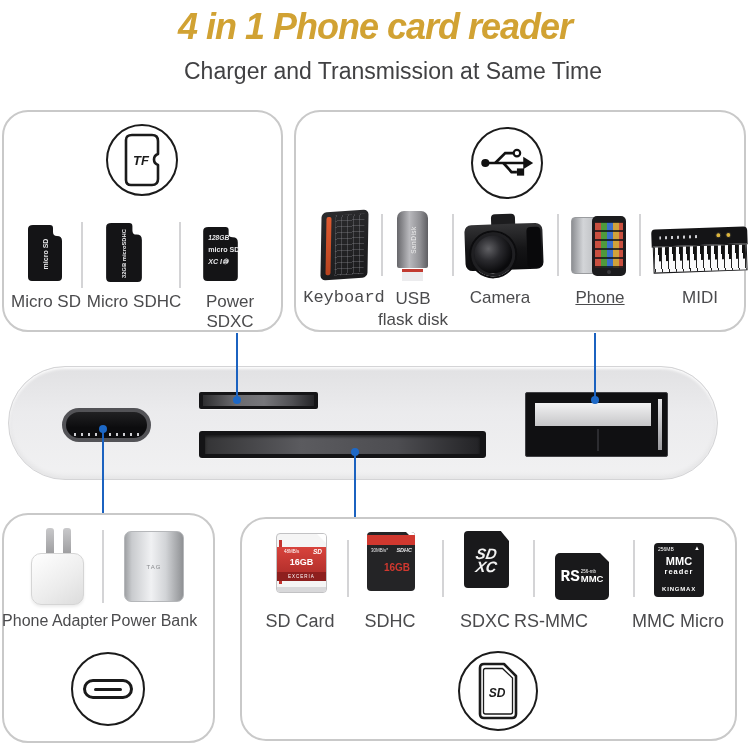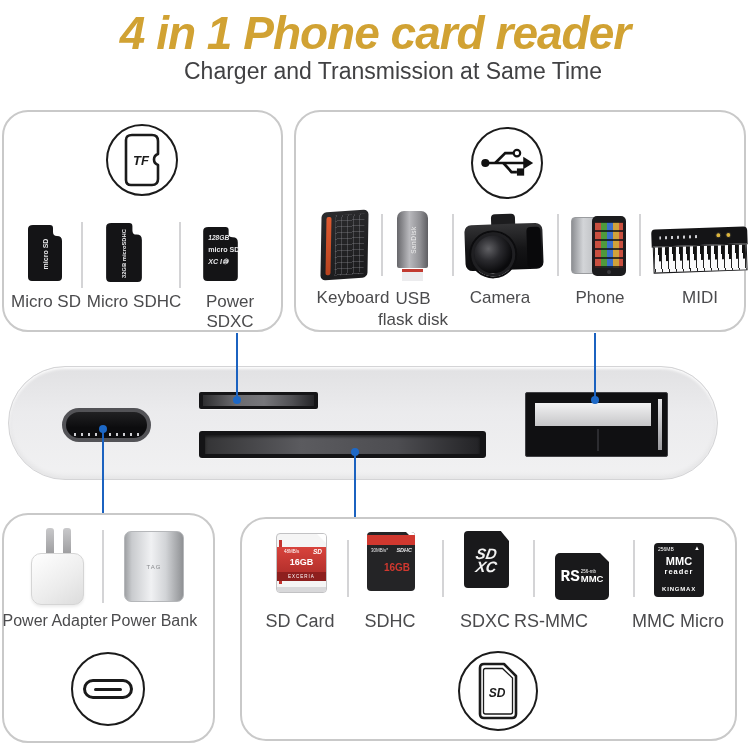--- a/index.html
+++ b/index.html
@@ -1,21 +1,21 @@
 <!DOCTYPE html>
 <html><head>
 <meta charset="utf-8">
 <style>
   * { margin:0; padding:0; box-sizing:border-box; }
   body { background:#fff; font-family:"Liberation Sans", sans-serif; }
   #canvas { position:relative; width:750px; height:750px; background:#fff; overflow:hidden; }
   .abs { position:absolute; }
 
   
-  .title { top:6px; left:0; width:750px; text-align:center; font-size:46px; font-weight:700; font-style:italic; color:#d1a233; letter-spacing:-1px; }
+  .title { top:6px; left:0; width:750px; text-align:center; font-size:36px; font-weight:700; font-style:italic; color:#d1a233; letter-spacing:-1px; }
   .subtitle { top:58px; left:0; width:750px; text-align:center; font-size:23px; color:#414143;margin-left:18px; }
 
   
   .box { border:2px solid #c9c9c9; border-radius:26px; background:#fff; }
   .box-tl { left:2px; top:110px; width:281px; height:222px; }
   .box-tr { left:294px; top:110px; width:452px; height:222px; }
   .box-bl { left:2px; top:513px; width:213px; height:230px; }
   .box-br { left:240px; top:517px; width:497px; height:224px; }
 
   
@@ -207,27 +207,27 @@
   <div class="abs vdiv" style="left:639px;top:214px;height:62px;"></div>
   <div class="abs midi" style="left:652px;top:228px;width:96px;height:52px;">
     <span class="midi-top">
       <span class="midi-dots"></span>
       <span class="knob" style="right:16px;top:5px;"></span>
       <span class="knob" style="right:26px;top:5px;"></span>
     </span>
     <span class="midi-keys"></span>
     <span class="midi-black"></span>
   </div>
-  <div class="abs lbl lbl-17" style="left:311px;top:288px;width:84px;">Keyboard</div>
+  <div class="abs lbl lbl-17" style="left:302px;top:288px;width:84px;font-family:Liberation Mono, monospace;">Keyboard</div>
   <div class="abs lbl lbl-17" style="left:368px;top:288px;width:90px;line-height:21px;">
     <div>USB</div>
     <div>flask disk</div>
   </div>
   <div class="abs lbl lbl-17" style="left:458px;top:288px;width:84px;">Camera</div>
-  <div class="abs lbl lbl-17" style="left:558px;top:288px;width:84px;">Phone</div>
+  <div class="abs lbl lbl-17" style="left:558px;top:288px;width:84px;text-decoration:underline;">Phone</div>
   <div class="abs lbl lbl-17" style="left:658px;top:288px;width:84px;">MIDI</div>
 
   <div class="abs pill"></div>
   <div class="abs lt-port"></div>
   <div class="abs tf-slot">
       <i></i>
     </div>
   <div class="abs sd-slot">
       <i></i>
     </div>
@@ -247,21 +247,21 @@
   <div class="abs bdot" style="left:351px;top:448px;"></div>
 
   <div class="abs box box-bl"></div>
   <div class="abs prong" style="left:46px;top:528px;width:8px;height:28px;"></div>
   <div class="abs prong" style="left:63px;top:528px;width:8px;height:28px;"></div>
   <div class="abs cube" style="left:31px;top:553px;width:53px;height:52px;"></div>
   <div class="abs vdiv" style="left:102px;top:530px;height:73px;"></div>
   <div class="abs pbank" style="left:124px;top:531px;width:60px;height:71px;">
     <span>TAG</span>
   </div>
-  <div class="abs lbl lbl-16" style="left:0px;top:612px;width:110px;">Power Adapter</div>
+  <div class="abs lbl lbl-16" style="left:0px;top:612px;width:110px;">Phone Adapter</div>
   <div class="abs lbl lbl-16" style="left:104px;top:612px;width:100px;">Power Bank</div>
   <div class="abs badge lt-badge">
     <span class="lt-pill">
       <span class="lt-line"></span>
     </span>
   </div>
 
   <div class="abs box box-br"></div>
   <div class="abs sd1" style="left:276px;top:533px;width:51px;height:60px;">
     <span class="cut"></span>

